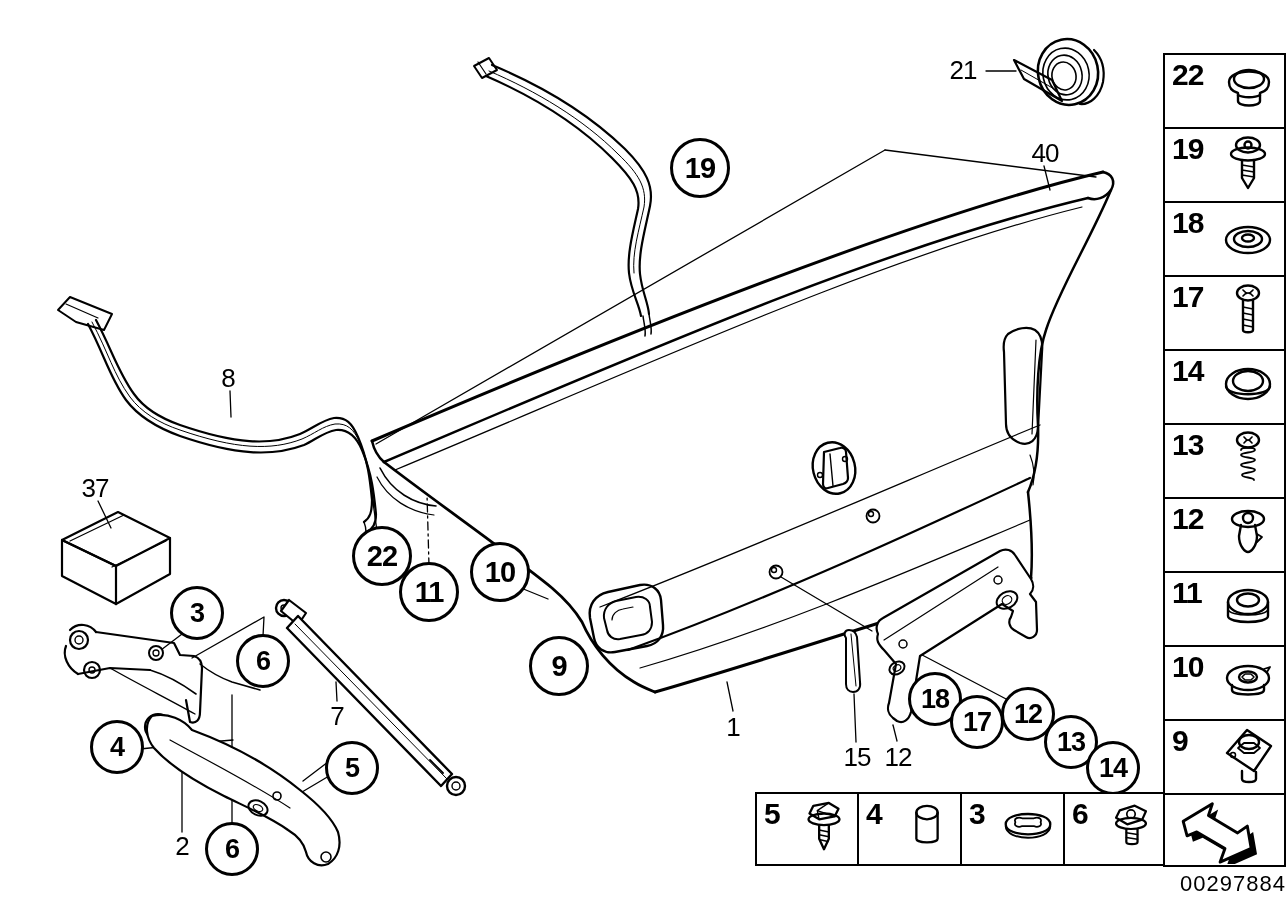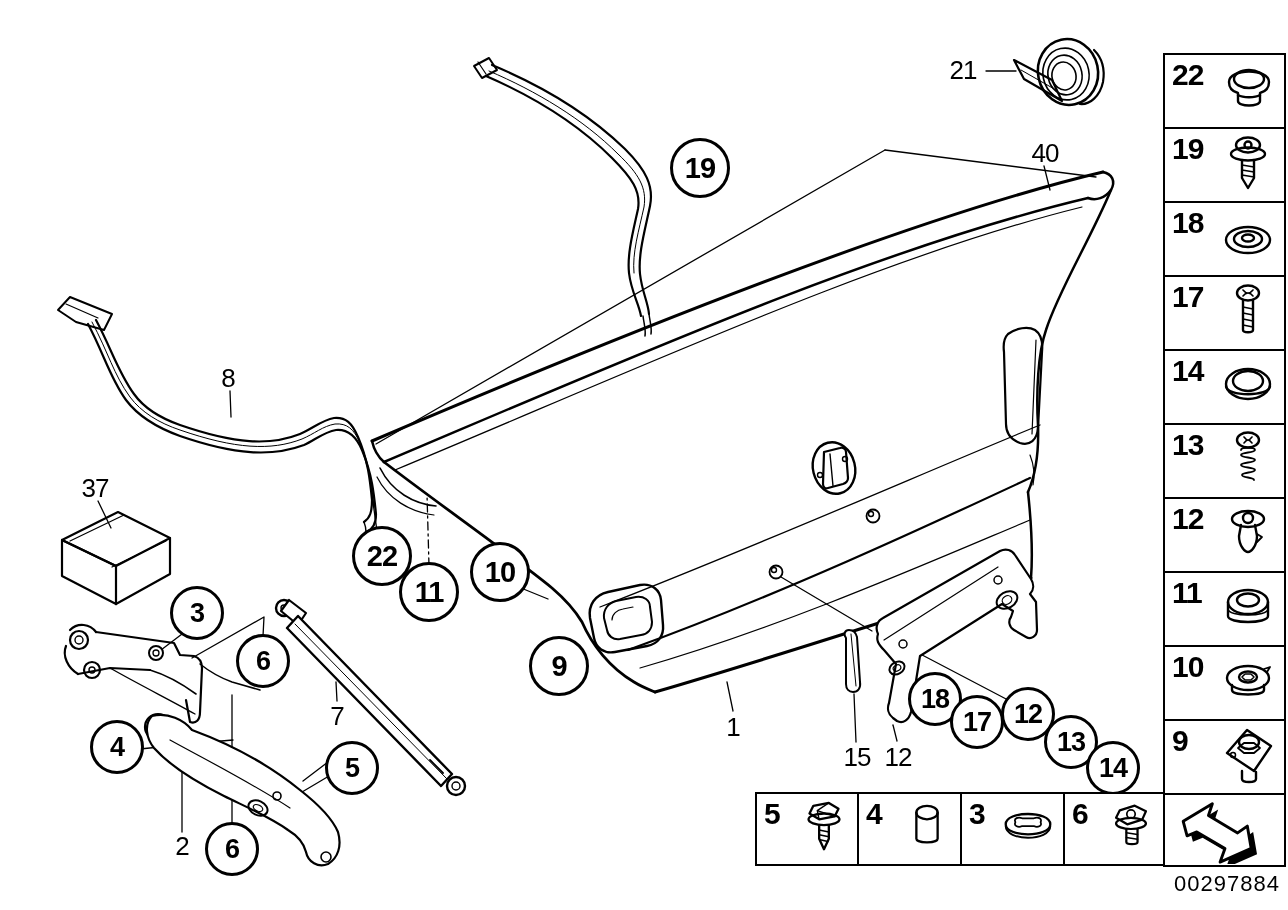--- a/index.html
+++ b/index.html
@@ -13,21 +13,21 @@
       transform:translate(-50%,-50%);line-height:1;cursor:pointer;letter-spacing:-1px;}
   .co-lg{width:54px;height:54px;font-size:29px;}
   .co-sm{width:48px;height:48px;font-size:27px;}
   
   .lbl{position:absolute;transform:translate(-50%,-50%);font-weight:normal;font-size:26px;
        line-height:1;letter-spacing:-1px;cursor:pointer;text-align:center;}
   
   .cell{position:absolute;background:#fff;border:2px solid #000;box-sizing:border-box;cursor:pointer;}
   .cell .num{position:absolute;left:7px;top:3px;font-weight:bold;font-size:30px;letter-spacing:-1px;}
   .cell svg{position:absolute;right:4px;top:50%;transform:translateY(-50%);}
-  .docnum{position:absolute;left:1168px;top:871px;width:118px;text-align:center;
+  .docnum{position:absolute;left:1168px;top:871px;width:118px;text-align:right;
           font-size:22px;letter-spacing:1px;}
   .ic{stroke:#000;fill:none;stroke-width:2.4;stroke-linecap:round;stroke-linejoin:round;}
 </style>
 </head>
 <body>
 
 <div class="canvas">
 
   <svg class="art" width="1288" height="910" viewBox="0 0 1288 910">
     <g stroke="#000" fill="none" stroke-linecap="round" stroke-linejoin="round">

